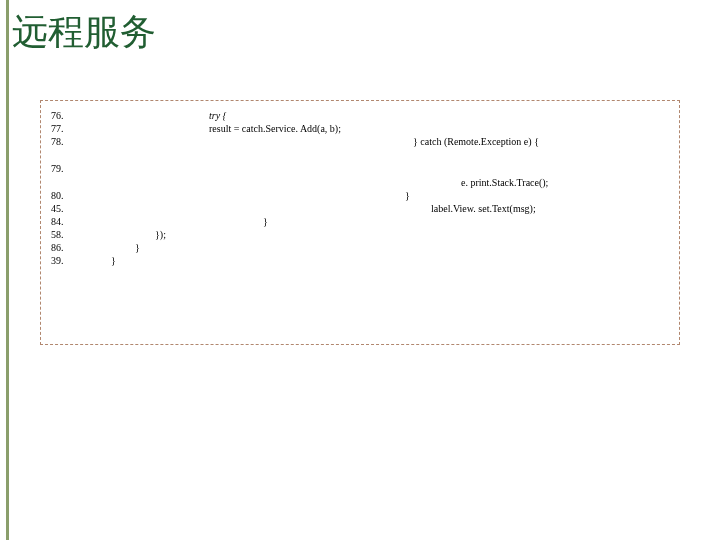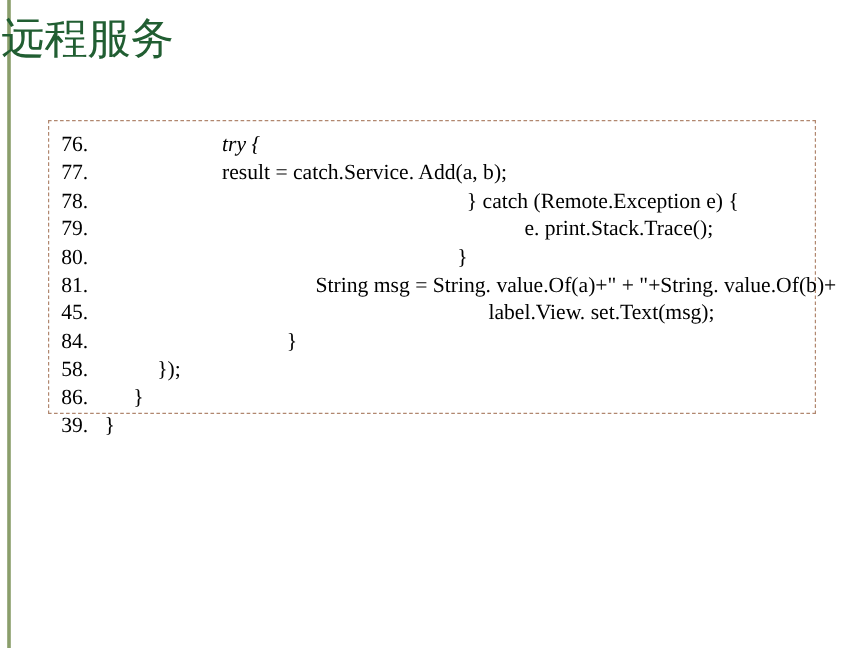--- a/index.html
+++ b/index.html
@@ -16,56 +16,57 @@
     position: absolute;
     left: 6px;
     top: 0;
     width: 3px;
     height: 100%;
     background: #8a9e6b;
   }
   .title {
     position: absolute;
     top: 8px;
-    left: 1px;
+    left: 12px;
     font-size: 36px;
     font-family: "SimSun", "Songti SC", serif;
     color: #215e32;
   }
   .code-box {
     position: absolute;
     left: 40px;
     top: 100px;
     width: 640px;
     height: 245px;
     border: 1px dashed #b1876f;
     padding: 8px 10px;
     box-sizing: border-box;
   }
   .line {
     display: flex;
     align-items: center;
-    font-size: 18px;
+    font-size: 10px;
     color: #000;
     line-height: 1.3;
     white-space: pre;
+    gap: 24px;
   }
   .ln {
     width: 26px;
     text-align: left;
     color: #000;
     flex-shrink: 0;
   }
   .ind1 { padding-left: 10px; }
   .ind2 { padding-left: 34px; }
   .ind3 { padding-left: 54px; }
   .c-try { padding-left: 108px; font-style: italic; }
   .c-result { padding-left: 108px; }
   .c-catch { padding-left: 312px; }
-  .c-print { padding-left: 360px; }
+  .c-print { padding-left: 360px; margin-top: 28px; }
   .c-brace { padding-left: 304px; }
   .c-string { padding-left: 186px; }
   .c-string2 { padding-left: 304px; }
   .c-label { padding-left: 330px; }
   .c-brace2 { padding-left: 162px; }
 </style>
 </head>
 <body>
 
 <div class="accent-bar"></div>
@@ -87,24 +88,20 @@
   </div>
   <div class="line">
     <span class="ln">79.</span>
     <span class="c-print">e. print.Stack.Trace();</span>
   </div>
   <div class="line">
     <span class="ln">80.</span>
     <span class="c-brace">}</span>
   </div>
   <div class="line">
-    <span class="ln">81.</span>
-    <span class="c-string">String msg = String. value.Of(a)+" + "+String. value.Of(b)+</span>
-  </div>
-  <div class="line">
     <span class="ln">45.</span>
     <span class="c-label">label.View. set.Text(msg);</span>
   </div>
   <div class="line">
     <span class="ln">84.</span>
     <span class="c-brace2">}</span>
   </div>
   <div class="line">
     <span class="ln">58.</span>
     <span class="ind3">});</span>

